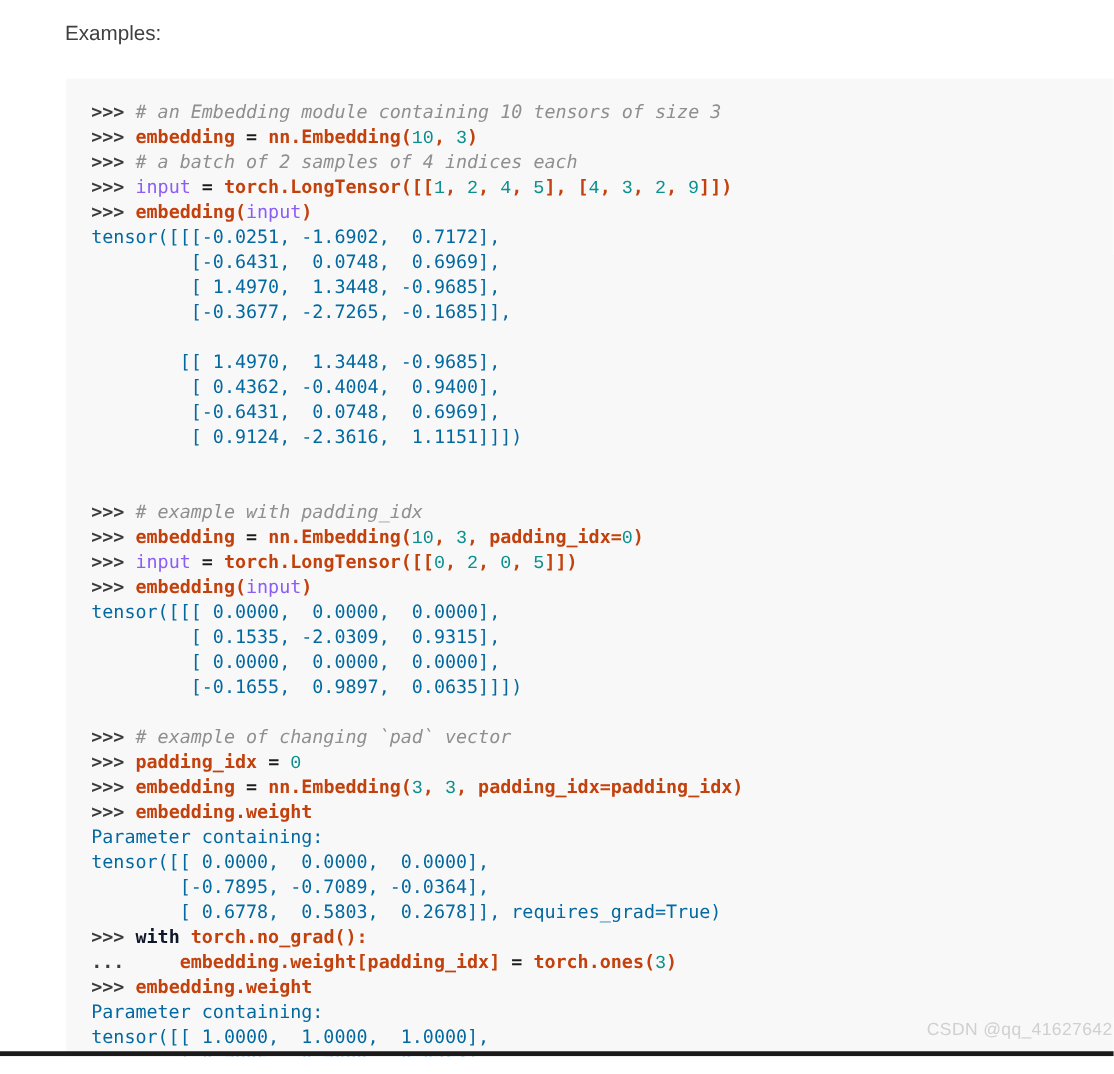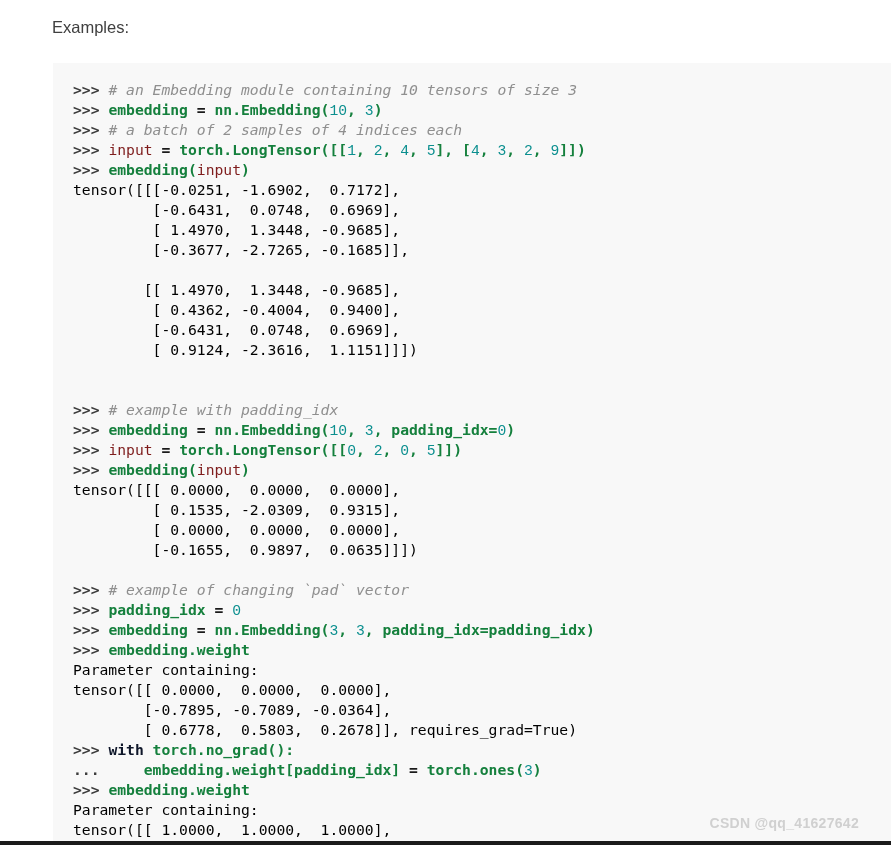--- a/index.html
+++ b/index.html
@@ -53,36 +53,35 @@
     white-space: pre;
     height: 20px;
     line-height: 20px;
   }
   .line.blank {
     height: 20px;
   }
   
   .t-prompt { color: #3c3c3c; font-weight: bold; }
   .t-comment { color: #8f8f8f; font-style: italic; }
-  .t-name { color: #7f1d1d; }
+  .t-name { color: #8b5cf6; }
   .t-kw { color: #0f172a; font-weight: bold; }
   .t-op { color: #1a1a1a; font-weight: bold; }
   .t-num { color: #0b8f8f; font-family: Liberation Mono, monospace; }
-  .t-plain { color: #15803d; font-weight: bold; }
-  .t-out { color: #000000; }
+  .t-plain { color: #c2410c; font-weight: bold; }
+  .t-out { color: #0369a1; }
   .watermark {
     position: absolute;
-    right: 32px;
+    right: 1px;
     bottom: 14px;
     font-family: "Liberation Sans", sans-serif;
     font-size: 14px;
     color: #d0d0d0;
     white-space: pre;
     letter-spacing: 0.3px;
-    font-weight: bold;
   }
   .bottom-bar {
     position: absolute;
     left: 0;
     bottom: 0;
     width: 891px;
     height: 4px;
     background: #1b1b1b;
   }
 </style>

